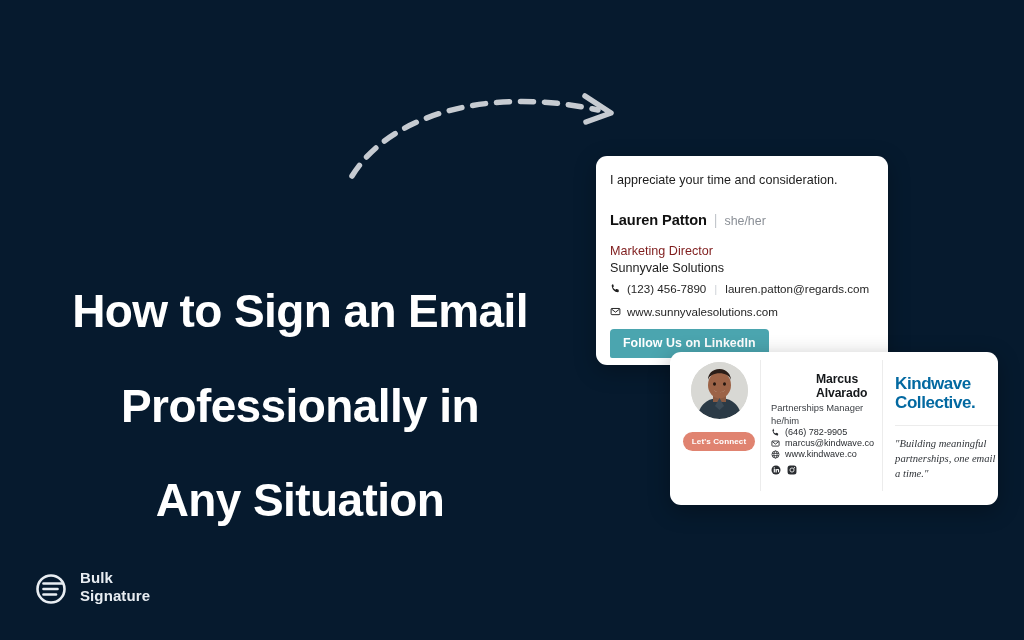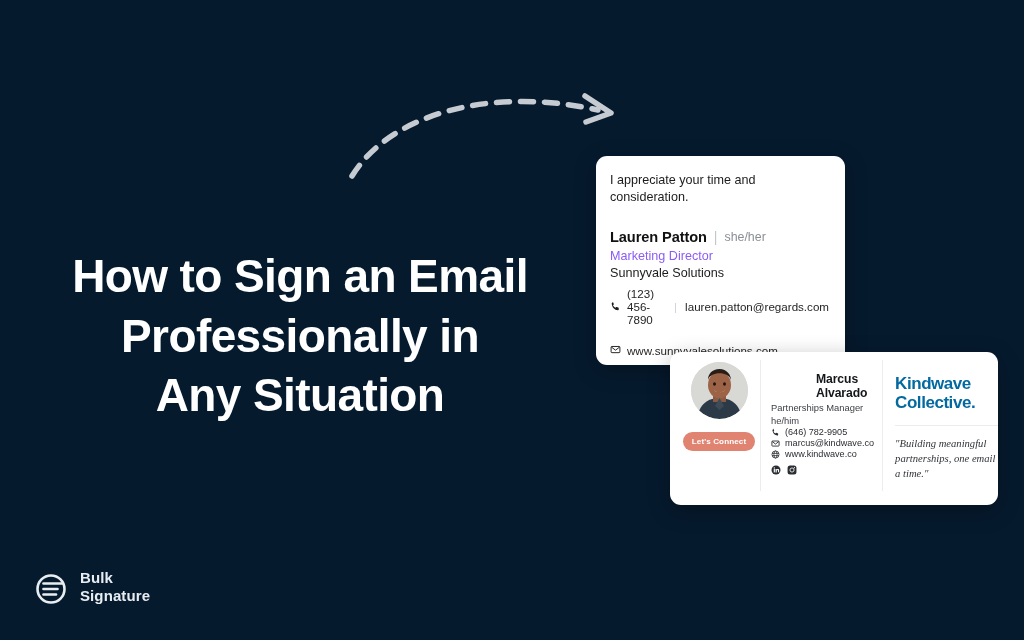--- a/index.html
+++ b/index.html
@@ -21,21 +21,21 @@
     left: 0;
     top: 216px;
     width: 600px;
     text-align: center;
     color: #ffffff;
     font-size: 46px;
     line-height: 1.30;
     font-weight: 700;
     letter-spacing: -0.6px;
   }
-  #headline .hl-line { display: block; white-space: pre; }
+  #headline .hl-line { display: block; white-space: pre; margin-top: 35px; }
 
   
   #arrow {
     position: absolute;
     left: 330px;
     top: 70px;
     width: 300px;
     height: 120px;
   }
 
@@ -56,82 +56,83 @@
     line-height: 1.18;
     letter-spacing: 0.1px;
   }
   #brand .words span { display: block; }
 
   
   #card-one {
     position: absolute;
     left: 596px;
     top: 156px;
-    width: 249px;
+    width: 292px;
     height: 209px;
     background: #ffffff;
     border-radius: 11px;
     box-shadow: 0 6px 22px rgba(0,0,0,0.28);
     overflow: hidden;
   }
   #card-one .pad { padding: 16px 16px 0 14px; }
   .c1-line {
     color: #1c1c1c;
     font-size: 12.6px;
     line-height: 1.35;
   }
   .c1-gap { height: 11px; }
   .c1-nameline {
     display: flex;
-    align-items: center;
+    align-items: flex-end;
     gap: 7px;
     margin-top: 12px;
   }
   .c1-name {
     font-size: 14.6px;
     font-weight: 700;
     color: #111111;
     letter-spacing: -0.1px;
   }
   .c1-bar {
     color: #c3c7cc;
     font-size: 14px;
     font-weight: 300;
   }
   .c1-pron {
     font-size: 12.4px;
     color: #8a8f96;
   }
   .c1-title {
     font-size: 12.6px;
-    color: #8b5cf6;
+    color: #7f1d1d;
     line-height: 1.32;
-    margin-top: 3px;
+    margin-top: 15px;
   }
   .c1-company {
     font-size: 12.6px;
     color: #1c1c1c;
     line-height: 1.32;
   }
   .c1-contact {
     display: flex;
     align-items: center;
     gap: 6px;
     margin-top: 6px;
     font-size: 11.6px;
     color: #1f1f1f;
   }
   .c1-contact .sep {
     color: #cfd3d8;
     padding: 0 2px;
   }
   .c1-contact2 {
     display: flex;
+    align-items: center;
     gap: 6px;
-    margin-top: 18px;
+    margin-top: 10px;
     font-size: 11.6px;
     color: #1f1f1f;
   }
   .ico { flex: none; display: inline-flex; }
   #btn-linkedin {
     display: inline-block;
     margin: 11px 0 0 0;
     background: #4BA5AF;
     color: #ffffff;
     font-size: 12.4px;

